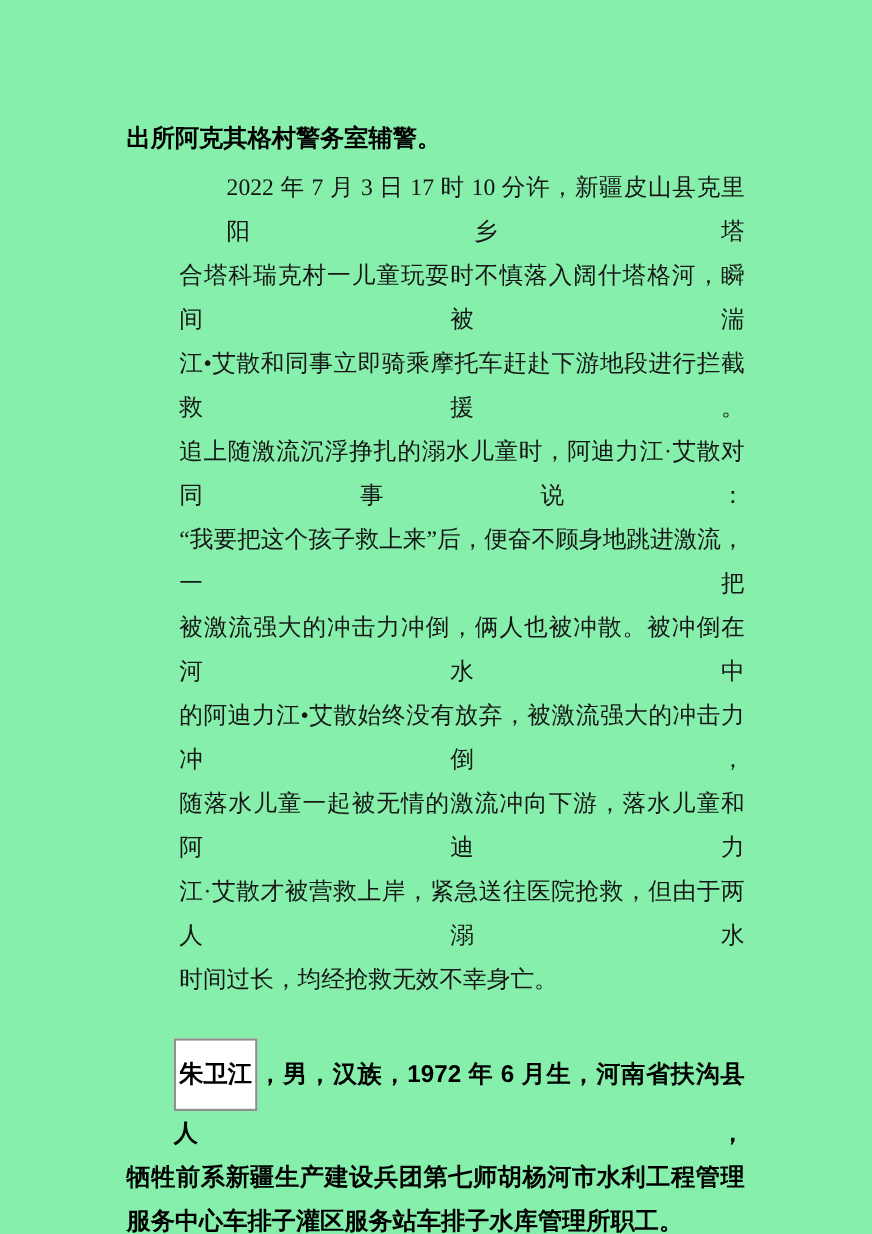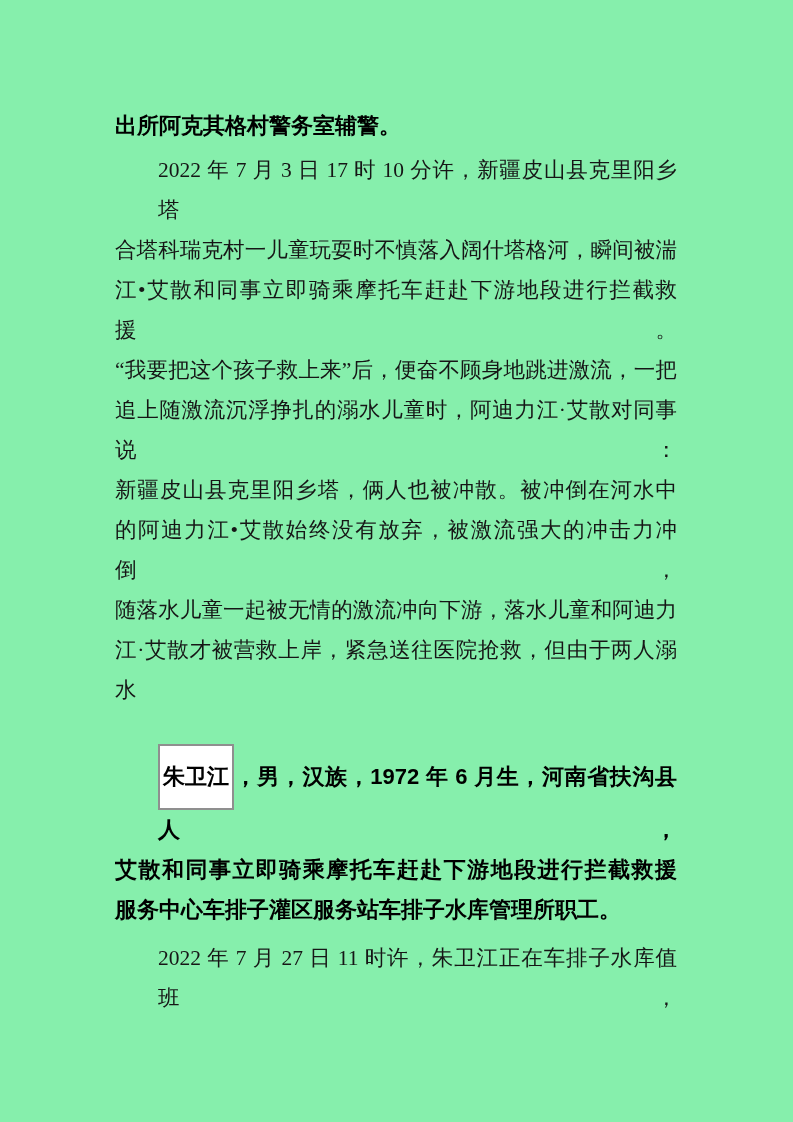--- a/index.html
+++ b/index.html
@@ -23,21 +23,21 @@
   .sans  {
     font-family: "Liberation Sans", "DejaVu Sans", sans-serif;
     font-weight: 700;
     color: #000000;
     font-size: 22px;
     white-space: normal;
   }
   .just { text-align: justify; text-align-last: justify; }
   .flush { text-align: left; text-align-last: left; }
   .indent { padding-left: 43px; }
-  .para1 { margin-top: 4px; }
+  .para1 { margin-top: 4px; margin-left: 48px; }
   .bio   { margin-top: 34px; }
   .para2 { margin-top: 8px; }
   .name-box {
     display: inline-block;
     border: 2px solid #8f8f8f;
     padding: 16px 3px;
     line-height: 30px;
     background: #ffffff;
   }
 </style>
@@ -47,33 +47,34 @@
 <div class="page">
 
   <div class="para-tail">
     <div class="line sans flush">出所阿克其格村警务室辅警。</div>
   </div>
 
   <div class="para1">
     <div class="line serif just indent">2022 年 7 月 3 日 17 时 10 分许，新疆皮山县克里阳乡塔</div>
     <div class="line serif just">合塔科瑞克村一儿童玩耍时不慎落入阔什塔格河，瞬间被湍</div>
     <div class="line serif just">江•艾散和同事立即骑乘摩托车赶赴下游地段进行拦截救援。</div>
+    <div class="line serif just">追上随激流沉浮挣扎的溺水儿童时，阿迪力江·艾散对同事说：</div>
     <div class="line serif just">“我要把这个孩子救上来”后，便奋不顾身地跳进激流，一把</div>
-    <div class="line serif just">追上随激流沉浮挣扎的溺水儿童时，阿迪力江·艾散对同事说：</div>
-    <div class="line serif just">新疆皮山县克里阳乡塔，俩人也被冲散。被冲倒在河水中</div>
+    <div class="line serif just">被激流强大的冲击力冲倒，俩人也被冲散。被冲倒在河水中</div>
     <div class="line serif just">的阿迪力江•艾散始终没有放弃，被激流强大的冲击力冲倒，</div>
     <div class="line serif just">随落水儿童一起被无情的激流冲向下游，落水儿童和阿迪力</div>
     <div class="line serif just">江·艾散才被营救上岸，紧急送往医院抢救，但由于两人溺水</div>
+    <div class="line serif flush">时间过长，均经抢救无效不幸身亡。</div>
   </div>
 
   <div class="bio">
     <div class="line sans just indent">
       <span class="name-box">朱卫江</span><span>，男，汉族，1972 年 6 月生，河南省扶沟县人，</span>
     </div>
-    <div class="line sans just">艾散和同事立即骑乘摩托车赶赴下游地段进行拦截救援</div>
+    <div class="line sans just">牺牲前系新疆生产建设兵团第七师胡杨河市水利工程管理</div>
     <div class="line sans flush">服务中心车排子灌区服务站车排子水库管理所职工。</div>
   </div>
 
   <div class="para2">
     <div class="line serif just indent">2022 年 7 月 27 日 11 时许，朱卫江正在车排子水库值班，</div>
 
   </div>
 
 </div>
 

